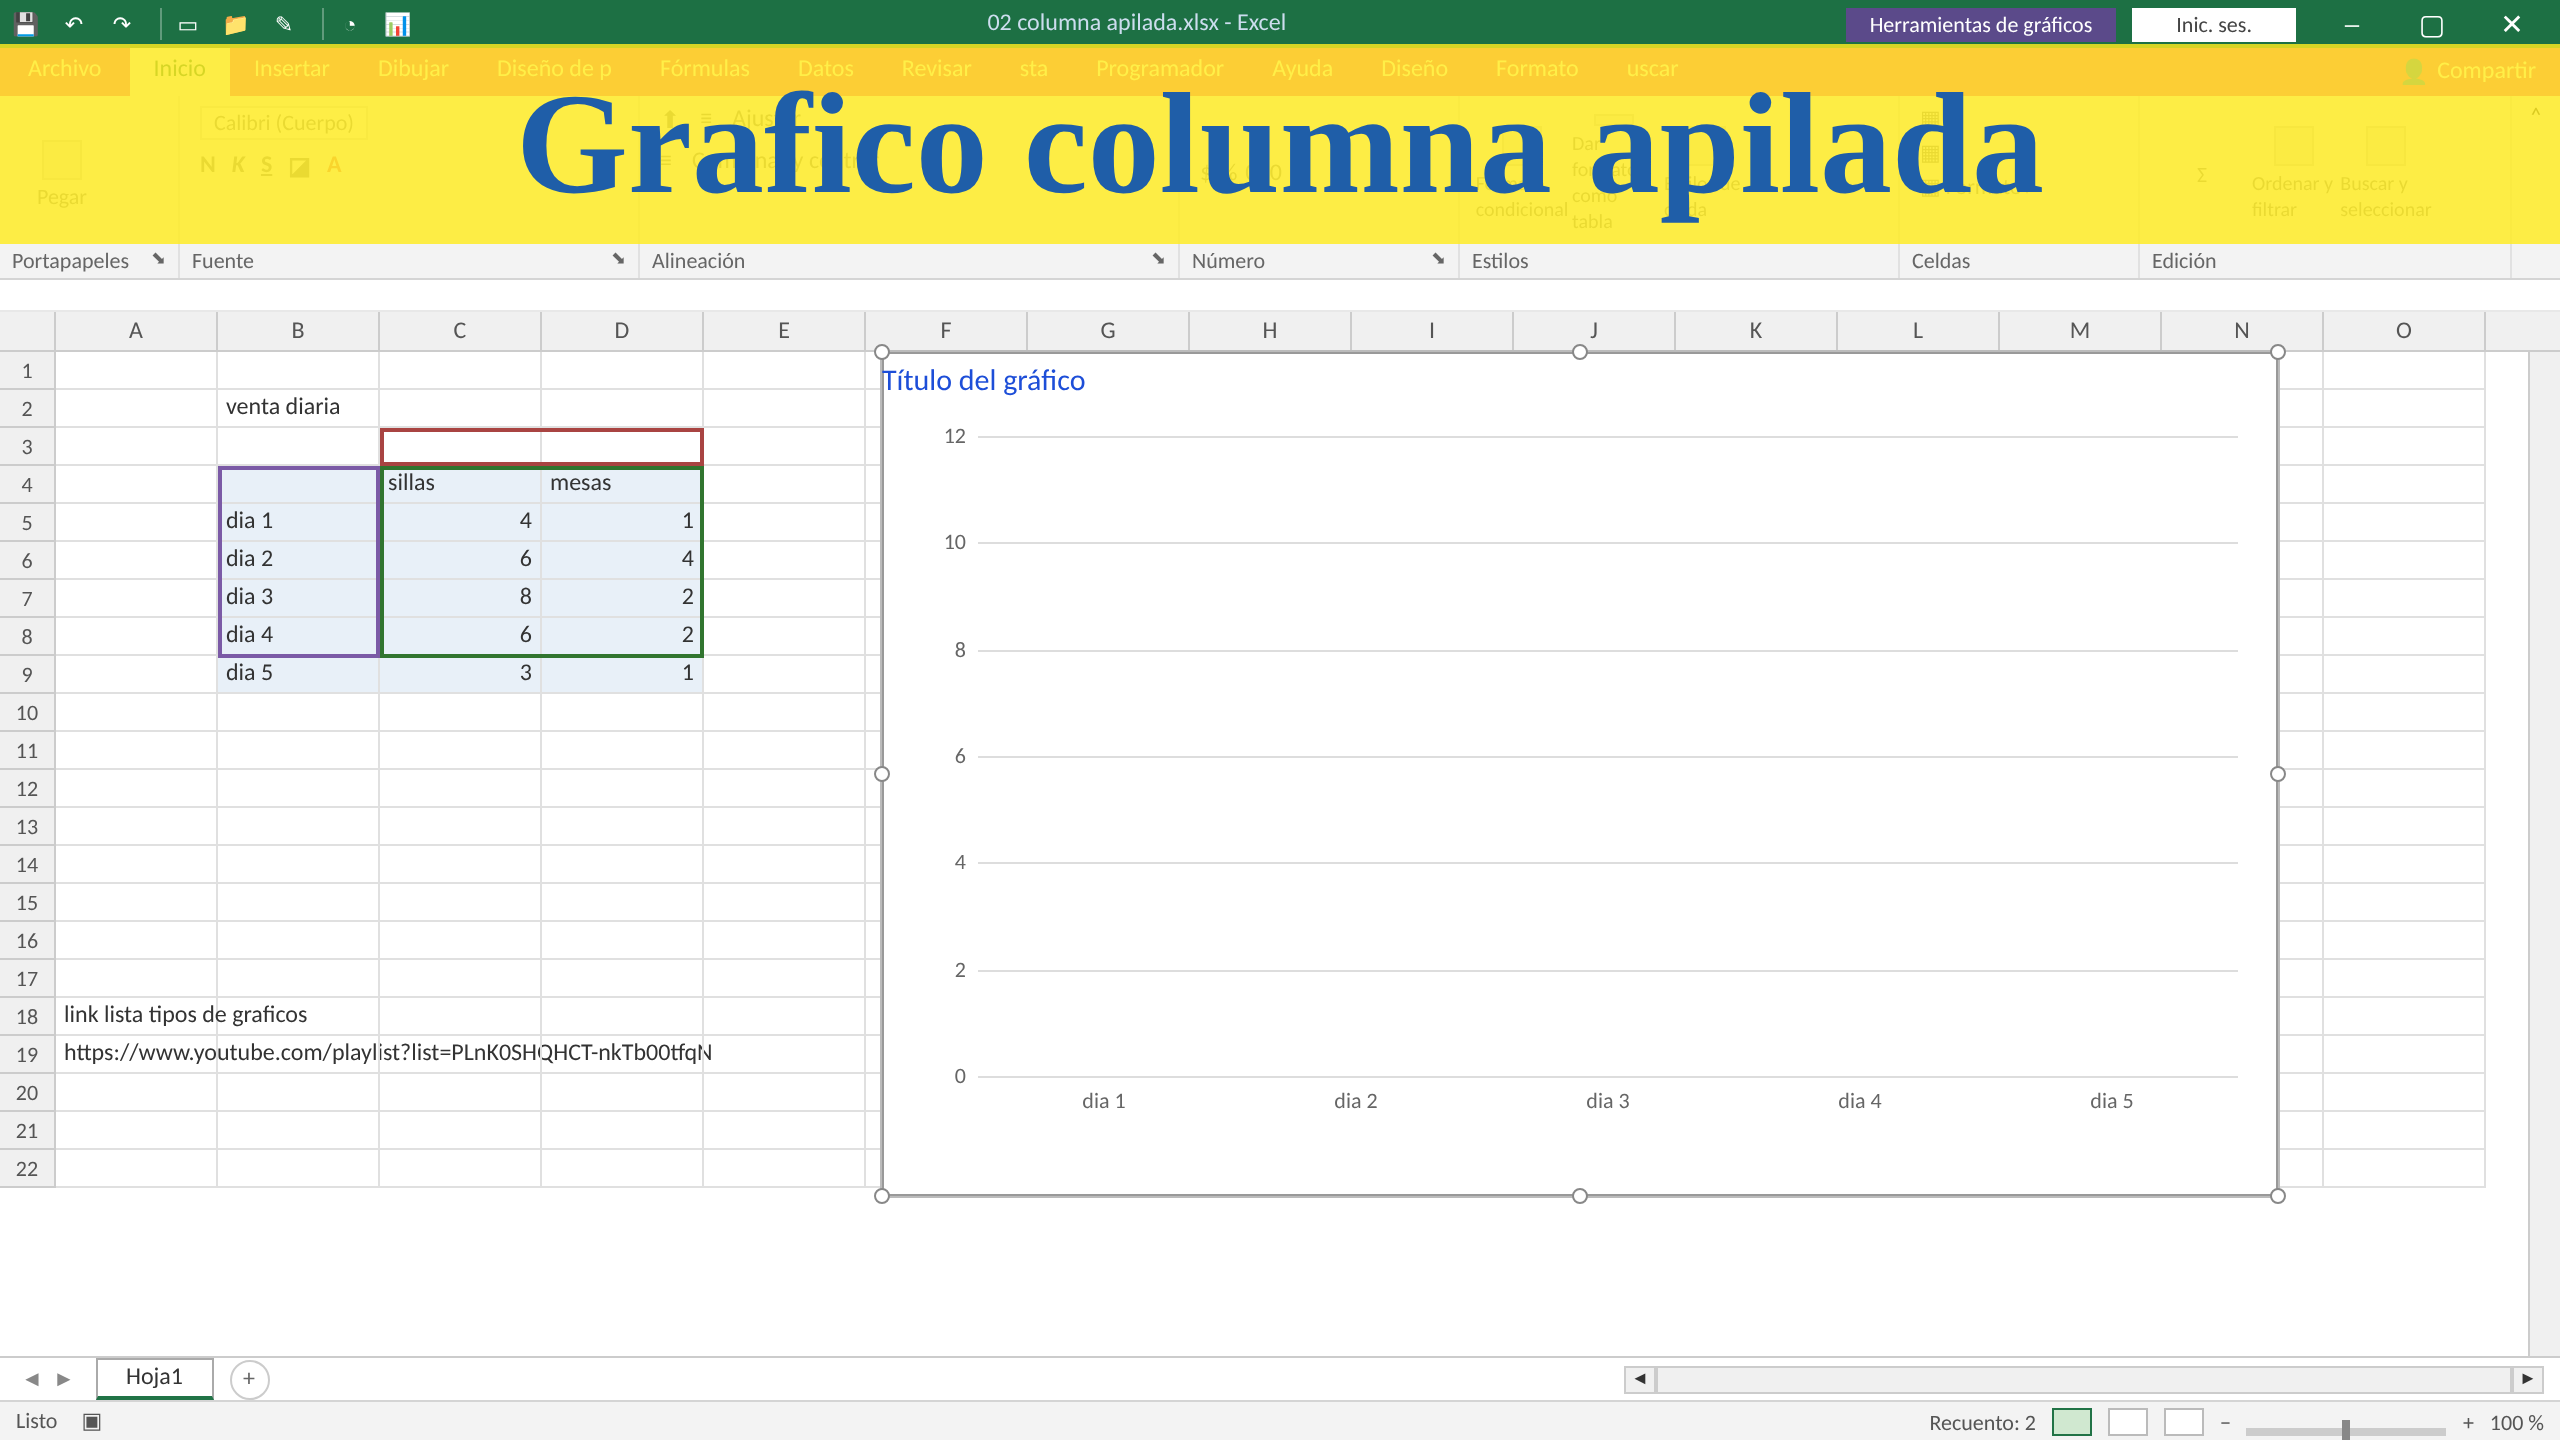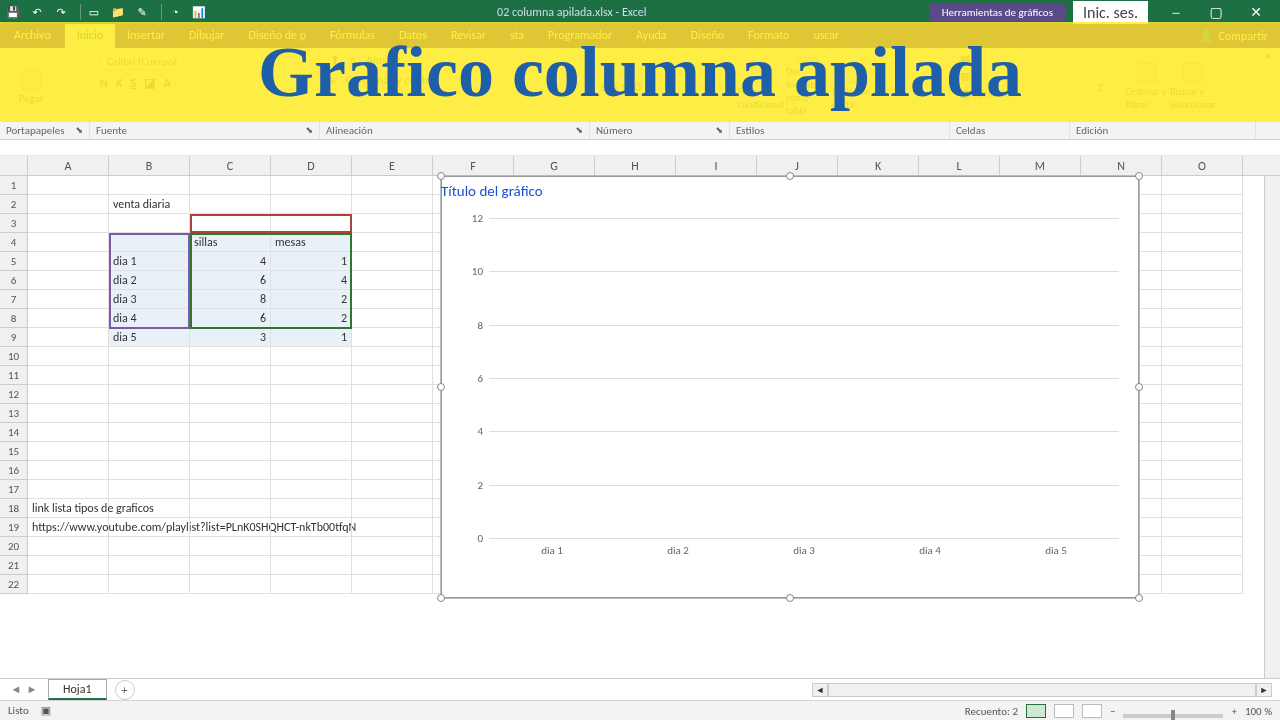--- a/index.html
+++ b/index.html
@@ -2,24 +2,24 @@
 <html><head>
 <meta charset="utf-8">
 <style>
 *{box-sizing:border-box;margin:0;padding:0;font-family:"Segoe UI",Calibri,sans-serif}
 body{width:1280px;height:720px;overflow:hidden;background:#fff;font-size:12px;color:#333}
 .qat{height:24px;background:#1d7044;display:flex;align-items:center;padding:0 4px;color:#fff}
 .qat-icon{width:18px;height:18px;margin-right:6px;display:flex;align-items:center;justify-content:center;font-size:11px}
 .qat-sep{width:1px;height:16px;background:rgba(255,255,255,.3);margin:0 4px}
 .title-area{flex:1;text-align:center;font-size:12px;color:#cde}
 .ctx-tab{background:#5b4a8a;padding:2px 12px;margin-right:8px;font-size:11px}
-.signin{background:#fff;color:#444;padding:2px 10px;font-size:16px;margin-right:8px}
+.signin{background:#fff;color:#444;padding:2px 22px;font-size:11px;margin-right:8px}
 .win-btns{display:flex}
 .win-btn{width:40px;height:24px;display:flex;align-items:center;justify-content:center;color:#fff;font-size:14px}
-.tabbar{height:24px;background:#4c1d95;display:flex;align-items:stretch;color:#fff;font-size:12px}
+.tabbar{height:24px;background:#ec4899;display:flex;align-items:stretch;color:#fff;font-size:12px}
 .tab{padding:4px 12px;cursor:pointer}
 .tab.active{background:#f3f3f3;color:#217346}
 .tab.file{padding:4px 14px}
 .share{margin-left:auto;padding:4px 12px;display:flex;align-items:center;gap:4px}
 .ribbon{height:92px;background:#f3f3f3;border-bottom:1px solid #d4d4d4;display:flex;position:relative}
 .group{display:flex;flex-direction:column;justify-content:space-between;border-right:1px solid #e1e1e1;padding:3px 6px 1px}
 .group-label{text-align:left;font-size:11px;color:#666;padding:1px 0}
 .group-content{flex:1;display:flex;align-items:center;gap:4px;padding:2px 4px;opacity:.55}
 .big-btn{display:flex;flex-direction:column;align-items:center;justify-content:center;width:42px;height:60px;font-size:11px;gap:2px}
 .icon-box{width:20px;height:20px;background:#ddd;border:1px solid #bbb}

